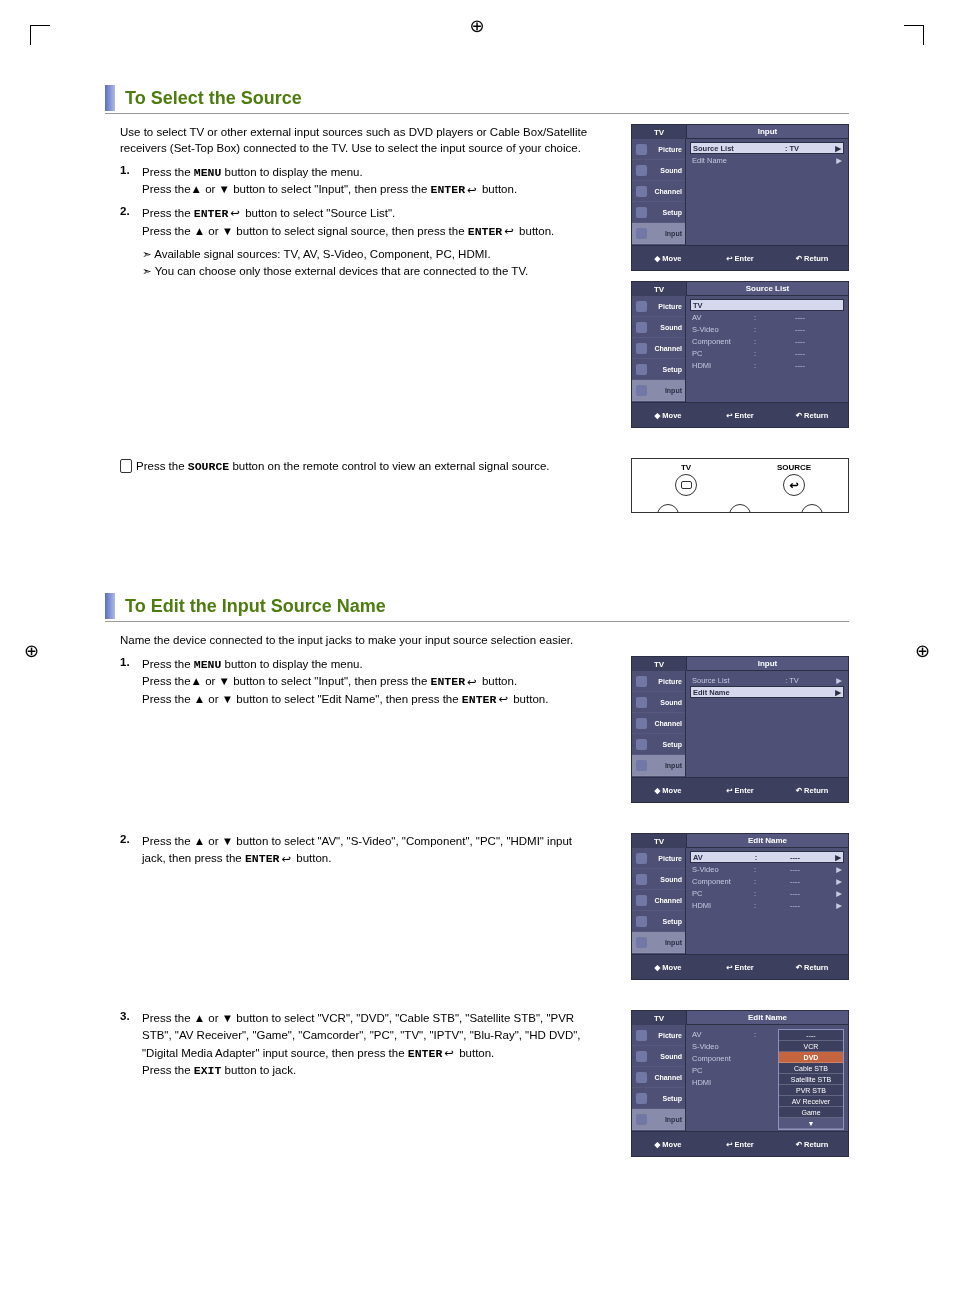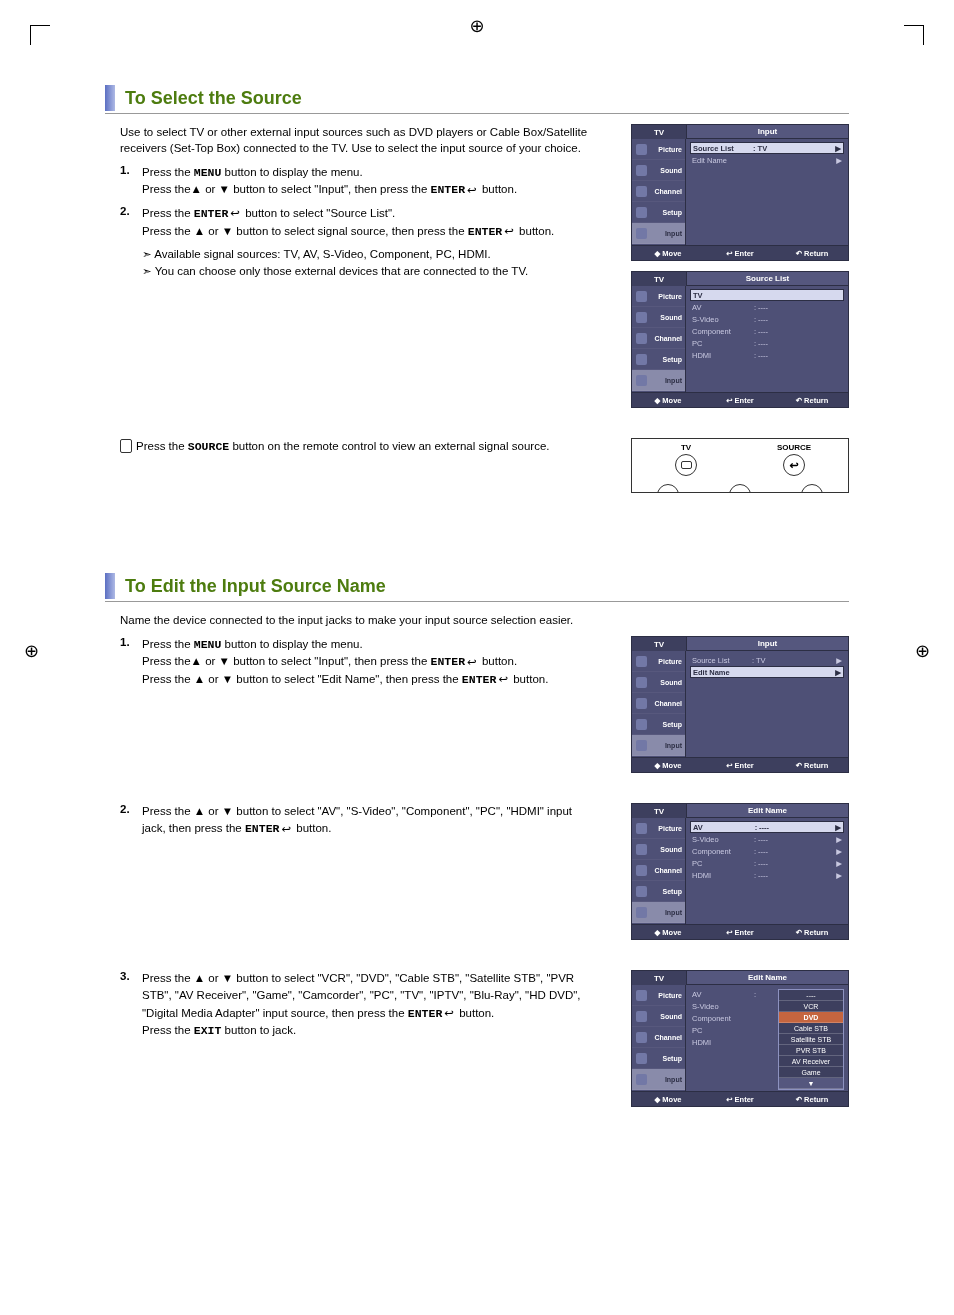--- a/index.html
+++ b/index.html
@@ -187,32 +187,32 @@
   }
   .osd-line {
     display: flex;
     height: 12px;
     align-items: center;
     padding: 0 2px;
     font-size: 7.5px;
   }
   .osd-line .lbl { width: 60px; }
   .osd-line .col { width: 6px; text-align: center; }
-  .osd-line .val { flex: 1; }
+  .osd-line .val { flex: 1; text-align: center; }
   .osd-line .arr { width: 10px; text-align: right; }
   .osd-line.sel {
     background: #d6d9ee;
     color: #2c2e44;
     font-weight: bold;
     border: 1px solid #2c2e44;
   }
   .osd-footer {
     display: flex;
     background: #3d3f5e;
-    height: 15px;
+    height: 25px;
     color: #fff;
     font-size: 7.5px;
     align-items: center;
     font-weight: bold;
     border-top: 1px solid #2c2e44;
   }
   .osd-footer .f { flex:1; text-align:center; }
   .popup {
     position: absolute;
     right: 4px;

